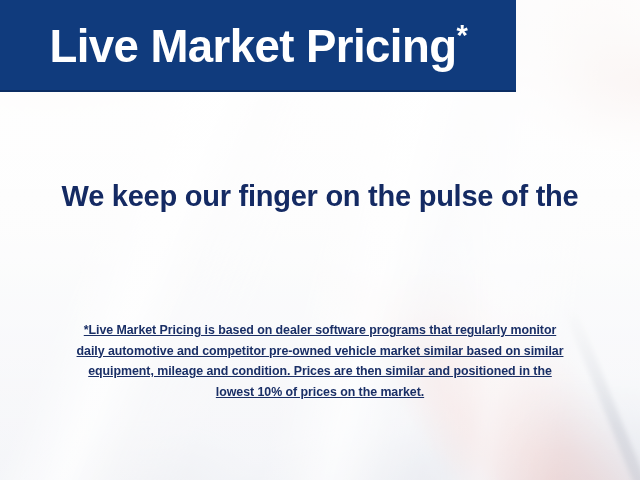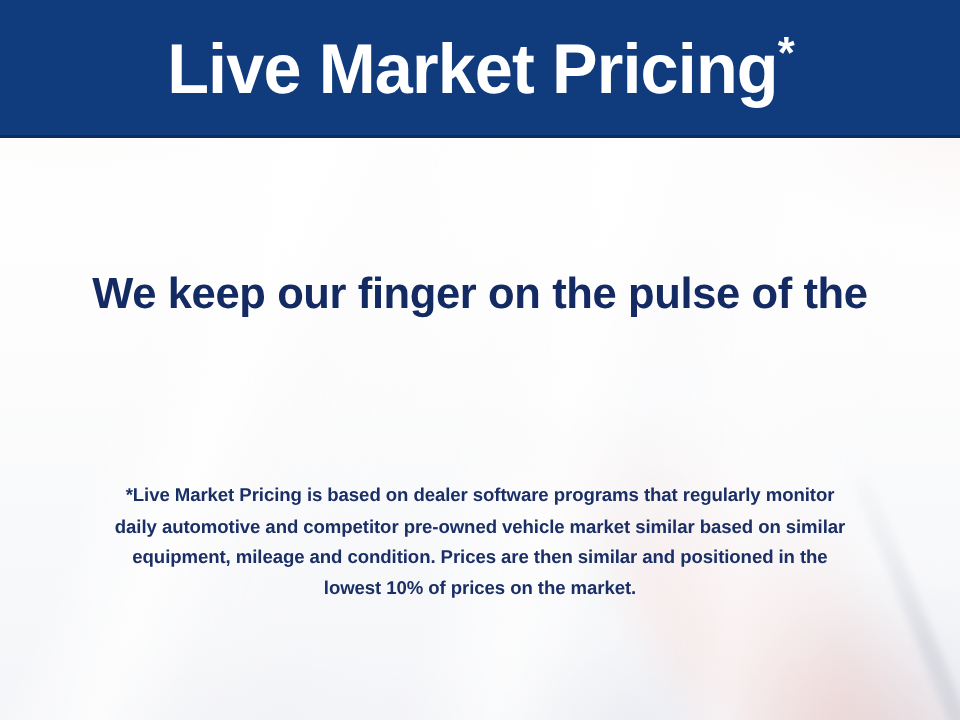--- a/index.html
+++ b/index.html
@@ -137,21 +137,21 @@
       rgba(255,255,255,0.60) 30%,
       rgba(255,255,255,0.34) 58%,
       rgba(255,255,255,0.18) 100%);
   }
 
   
   #header-banner {
     position: absolute;
     top: 0;
     left: 0;
-    width: 640px;
+    width: 516px;
     height: 92px;
     background: #103b7d;
     z-index: 3;
     display: flex;
     align-items: center;
     justify-content: center;
   }
   #header-banner::after {
     content: "";
     position: absolute;
@@ -210,20 +210,21 @@
     text-align: center;
     color: #1a2f66;
     font-size: 12.4px;
     font-weight: bold;
     line-height: 20.5px;
     letter-spacing: -0.05px;
   }
   #disclaimer .line {
     display: block;
     white-space: nowrap;
+    text-decoration: underline;
   }
 </style>
 </head>
 <body>
 
 <div id="promo-card">
 
   <div id="bg-photo">
     <div class="bg-layer bg-base"></div>
     <div class="bg-layer bg-warm"></div>

